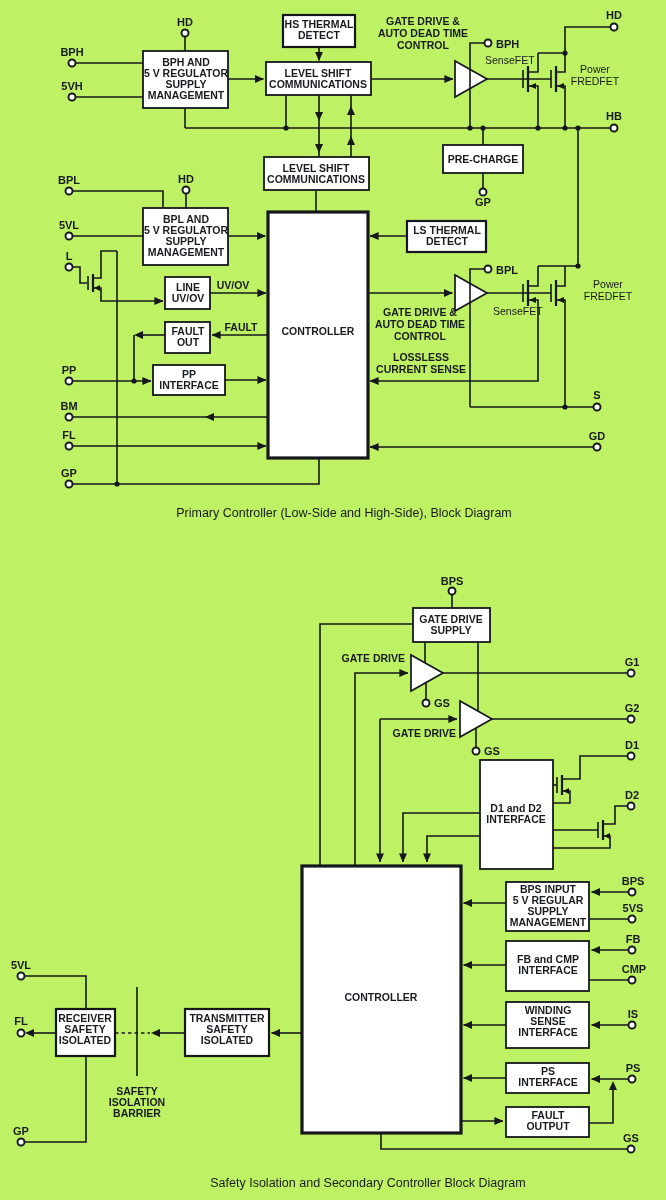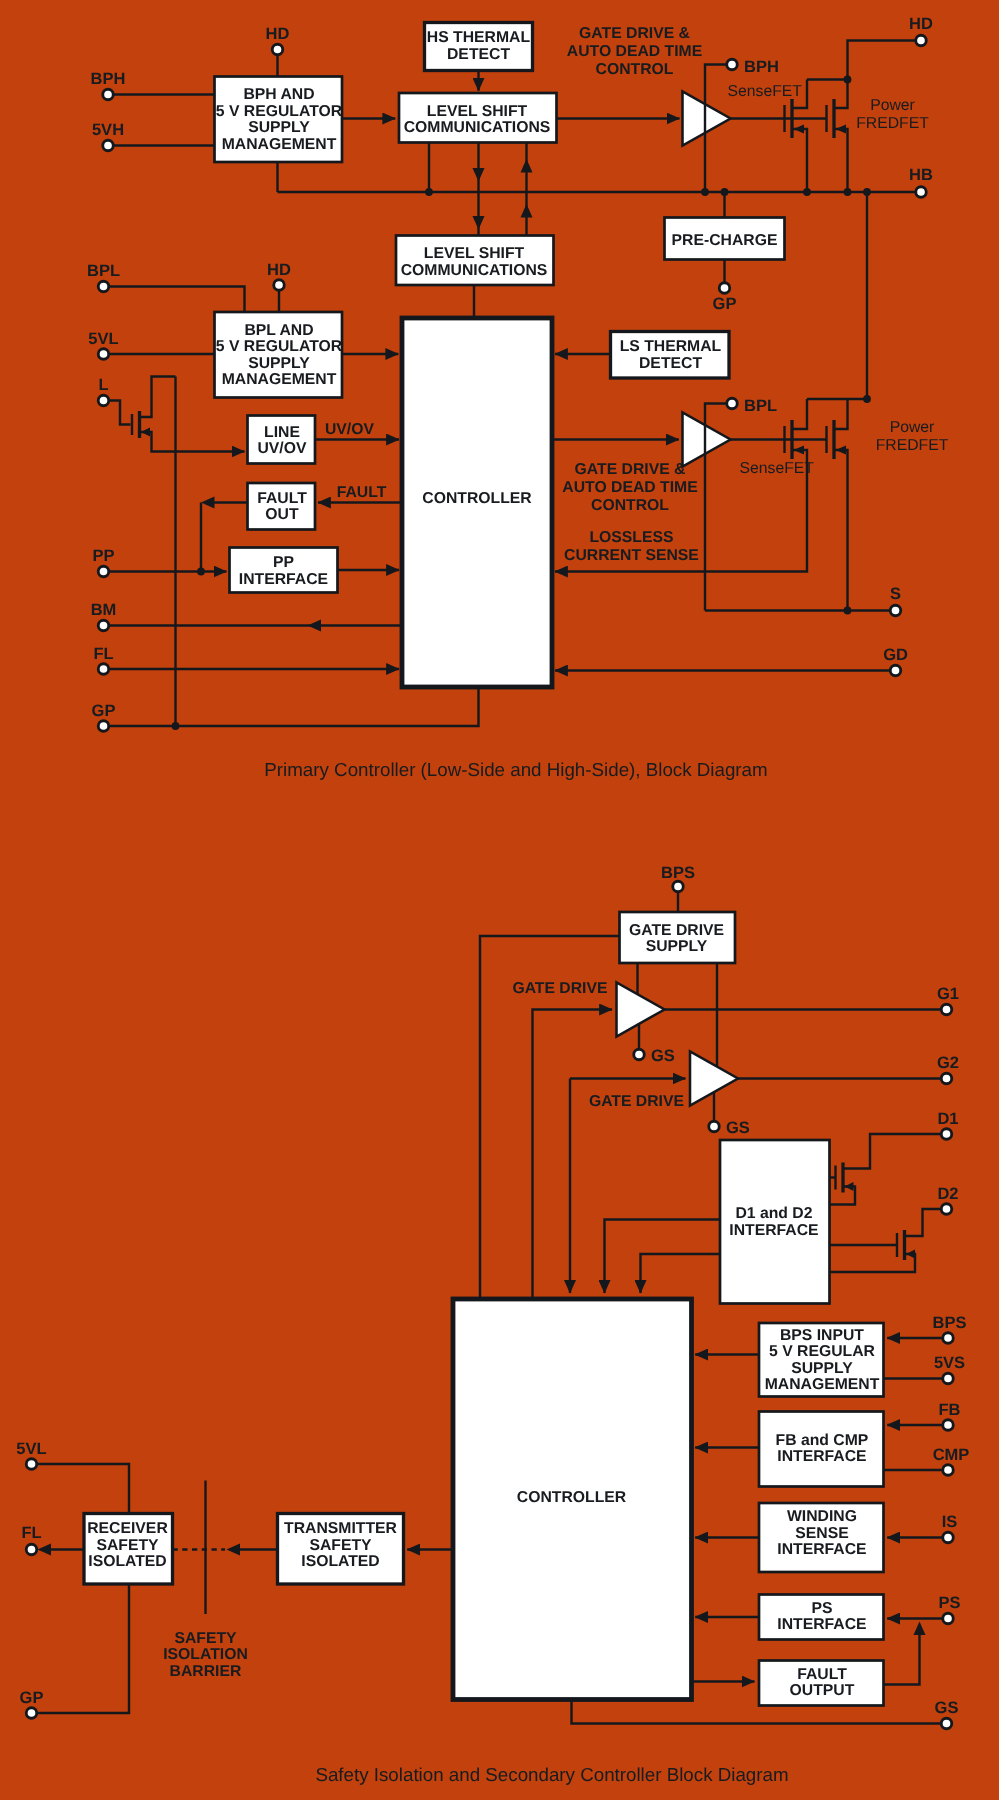--- a/index.html
+++ b/index.html
@@ -1,16 +1,16 @@
 <!DOCTYPE html>
 <html><head>
 <meta charset="utf-8">
 <style>
   html,body{margin:0;padding:0;background:#fff;}
-  #stage{position:relative;width:666px;height:1200px;background:#c2410c;overflow:hidden;}
+  #stage{position:relative;width:666px;height:1200px;background:#bef264;overflow:hidden;}
   svg{display:block;}
   .wire{stroke:#14181c;stroke-width:1.6;fill:none;}
   .wire2{stroke:#14181c;stroke-width:2.2;fill:none;}
   .dash{stroke:#14181c;stroke-width:1.6;fill:none;stroke-dasharray:3.5 3;}
   .box{fill:#ffffff;stroke:#14181c;stroke-width:1.8;}
   .boxh{fill:#ffffff;stroke:#14181c;stroke-width:2.2;}
   .boxc{fill:#ffffff;stroke:#14181c;stroke-width:3.2;}
   .tri{fill:#ffffff;stroke:#14181c;stroke-width:1.7;}
   .dot{fill:#14181c;}
   .ah{fill:#14181c;}

